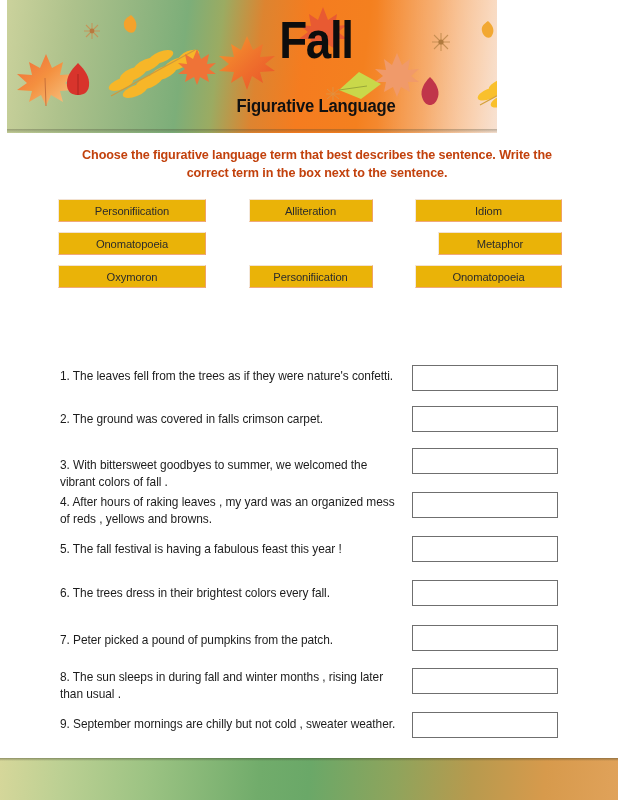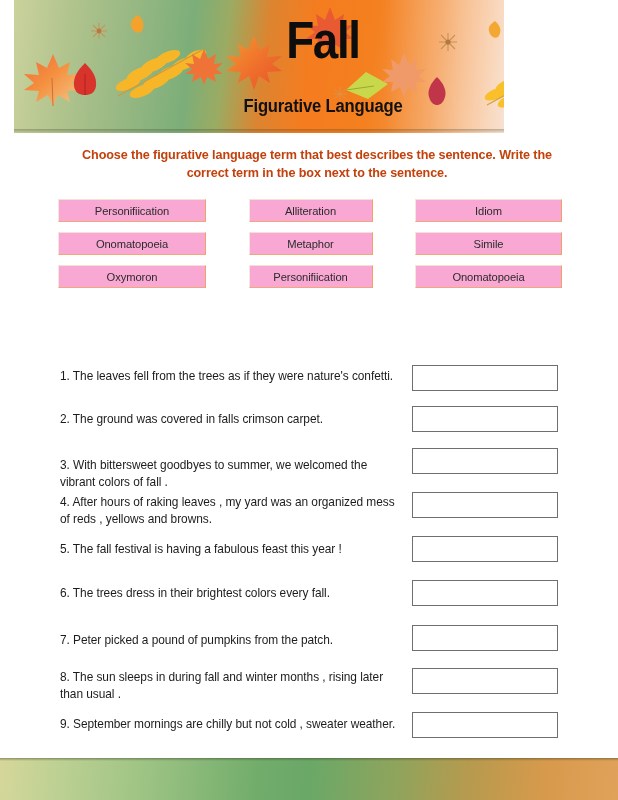--- a/index.html
+++ b/index.html
@@ -5,21 +5,21 @@
   html,body{margin:0;padding:0;}
   body{
     width:618px;height:800px;
     background:#ffffff;
     font-family:"Liberation Sans", sans-serif;
     overflow:hidden;position:relative;
   }
 
   
   .header{
-    position:absolute;left:14px;top:0;width:490px;height:133px;
+    position:absolute;left:7px;top:0;width:490px;height:133px;
     overflow:hidden;
     background:linear-gradient(100deg,
        #c9d29a 0%,
        #a9c08a 14%,
        #8fb37e 28%,
        #7fae79 38%,
        #b59ب65 44%,
        #e8812a 54%,
        #f47c20 62%,
        #f4822a 74%,
@@ -80,21 +80,21 @@
   }
 
   
   .wordbank{
     position:absolute;left:58px;top:199px;width:504px;
   }
   .wb-row{display:flex;justify-content:space-between;margin-bottom:10px;}
   .wb-box{
     width:148px;height:23px;
     display:flex;align-items:center;justify-content:center;
-    background:#f9a8d4;
+    background:#eab308;
     box-sizing:border-box;
     border-top:1px solid #f2e2d2;
     border-left:1px solid #f4e8dc;
     border-right:1.4px solid #f0a265;
     border-bottom:1.4px solid #f0a87a;
     font-size:11.2px;color:#2b2b2b;
     letter-spacing:-.1px;
   }
   .wb-box.c2{width:124px;}
   .wb-box.c3{width:147px;}
@@ -310,21 +310,20 @@
 
 <div class="wordbank">
   <div class="wb-row">
     <div class="wb-box c1">Personifiication</div>
     <div class="wb-box c2">Alliteration</div>
     <div class="wb-box c3">Idiom</div>
   </div>
   <div class="wb-row">
     <div class="wb-box c1">Onomatopoeia</div>
     <div class="wb-box c2">Metaphor</div>
-    <div class="wb-box c3">Simile</div>
   </div>
   <div class="wb-row">
     <div class="wb-box c1">Oxymoron</div>
     <div class="wb-box c2">Personifiication</div>
     <div class="wb-box c3">Onomatopoeia</div>
   </div>
 </div>
 
 <div class="qlist">
   <div class="qrow">

